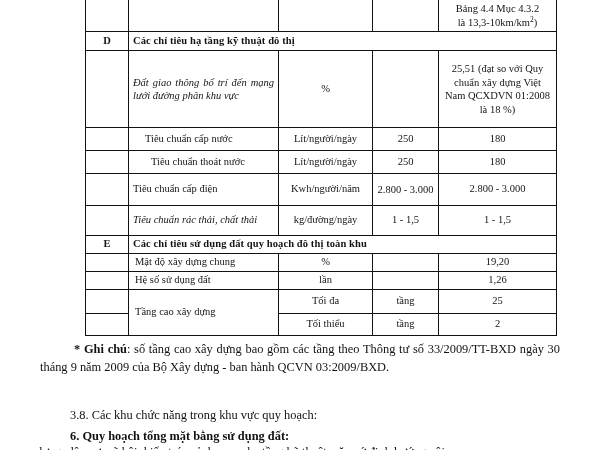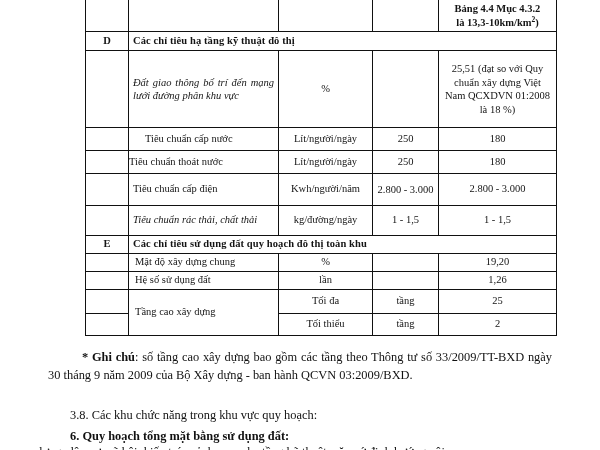--- a/index.html
+++ b/index.html
@@ -53,35 +53,35 @@
     letter-spacing: .1px;
   }
   .just-cell {
     text-align: justify;
     text-align-last: left;
     padding: 3px 6px 3px 5px;
     font-style: italic;
   }
   .multiline { line-height: 1.28; }
   .tall-note { line-height: 1.3; }
-  .row-top-partial td { border-top: none; font-weight: bold; }
+  .row-top-partial td { border-top: none; }
 
   
   .body-block {
     position: absolute;
     left: 36px;
     width: 528px;
     font-size: 12.4px;
     line-height: 1.42;
     color: #111;
   }
   .p-justify {
     text-align: justify;
     text-align-last: left;
-    margin: 12px;
+    margin: 4px;
   }
   .indent { text-indent: 34px; }
   .bold { font-weight: bold; }
   .heading-6 {
     font-weight: bold;
     margin: 0;
     padding-left: 34px;
   }
   .sub-6 {
     margin: 0;
@@ -142,21 +142,21 @@
       <tr style="height:23px">
         <td></td>
         <td class="cell-left" style="padding-left:16px">Tiêu chuẩn cấp nước</td>
         <td class="cell-center">Lít/người/ngày</td>
         <td class="cell-center">250</td>
         <td class="cell-center">180</td>
       </tr>
 
       <tr style="height:23px">
         <td></td>
-        <td class="cell-left" style="padding-left:0">Tiêu chuẩn thoát nước</td>
+        <td class="cell-left" style="padding-left:22px">Tiêu chuẩn thoát nước</td>
         <td class="cell-center">Lít/người/ngày</td>
         <td class="cell-center">250</td>
         <td class="cell-center">180</td>
       </tr>
 
       <tr style="height:32px">
         <td></td>
         <td class="cell-left" style="padding-left:4px">Tiêu chuẩn cấp điện</td>
         <td class="cell-center">Kwh/người/năm</td>
         <td class="cell-center multiline">2.800 - 3.000</td>

